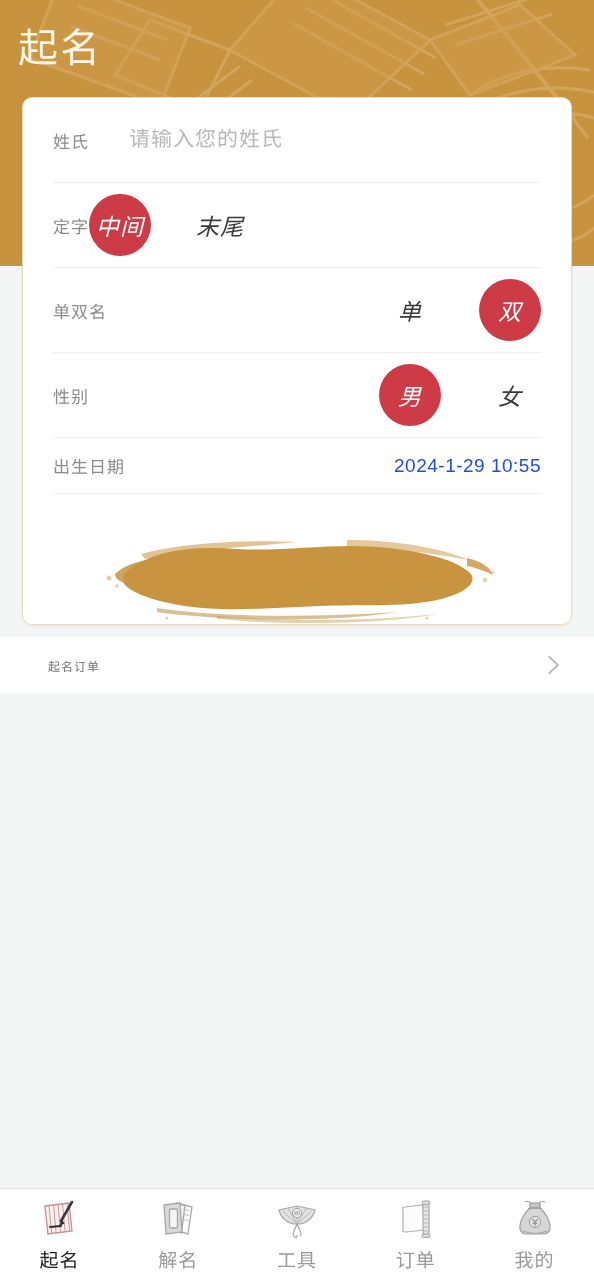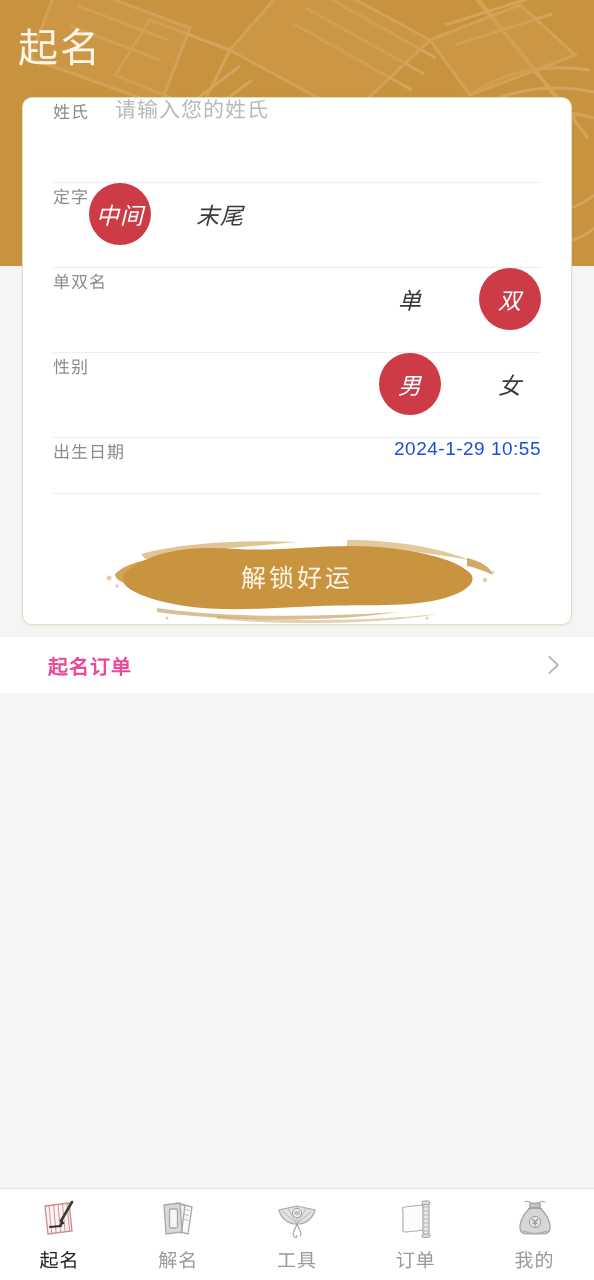--- a/index.html
+++ b/index.html
@@ -60,43 +60,43 @@
     border-radius: 10px;
     z-index: 10;
     box-shadow: 0 1px 3px rgba(120,100,60,.10);
   }
 
   .form-row {
     position: relative;
     height: 85px;
     margin: 0 30px;
     display: flex;
-    align-items: flex-start;
+    align-items: center;
     border-bottom: 1px solid #eeeeee;
   }
   .form-row.no-rule { border-bottom: 1px solid #eeeeee; }
 
   .row-label {
     font-size: 17px;
     color: #8c8c8c;
     flex: 0 0 auto;
     white-space: nowrap;
     letter-spacing: 1px;
   }
 
   .row-input {
     font-size: 21px;
     color: #000000;
-    margin-left: 26px;
+    margin-left: 40px;
     flex: 1 1 auto;
     letter-spacing: 1px;
     background: transparent;
     border: none;
     outline: none;
-    font-family: Liberation Sans, sans-serif;
+    font-family: Liberation Mono, monospace;
     min-width: 0;
   }
   .row-input::placeholder { color: #b9b9b9; }
 
   .row-spacer { flex: 1 1 auto; }
 
   
   .opt-group {
     display: flex;
     align-items: center;
@@ -184,24 +184,23 @@
     cursor: pointer;
   }
   .menu-item + .menu-item::before {
     content: "";
     position: absolute;
     top: 0; left: 48px; right: 0;
     height: 1px;
     background: #ededed;
   }
   .menu-label {
-    font-size: 20px;
-    color: #ec4899;
+    font-size: 12px;
+    color: #737373;
     letter-spacing: 1px;
-    font-weight: bold;
   }
   .menu-chevron {
     margin-left: auto;
     width: 26px;
     height: 26px;
     color: #b4b4b4;
     display: block;
   }
 
   
@@ -347,21 +346,20 @@
         <path fill="#b98c3c" opacity=".4" d="M120 88 C190 94, 280 93, 340 86 C280 97, 180 97, 120 91 Z"></path>
         <g fill="#c9943f" opacity=".45">
           <circle cx="12" cy="50" r="2.5"></circle>
             <circle cx="20" cy="58" r="1.8"></circle>
           <circle cx="388" cy="52" r="2.2"></circle>
             <circle cx="396" cy="44" r="1.6"></circle>
           <circle cx="70" cy="90" r="1.5"></circle>
             <circle cx="330" cy="90" r="1.5"></circle>
         </g>
       </svg>
-      <span id="cta-label">解锁好运</span>
     </button>
   </div>
 </div>
 
 <div id="menu-list">
 
   <div class="menu-item">
     <span class="menu-label">起名订单</span>
     <svg class="menu-chevron" viewBox="0 0 24 24" aria-hidden="true">
       <path d="M8.5 4.5 L16.5 12 L8.5 19.5" fill="none" stroke="currentColor" stroke-width="1.6" stroke-linecap="round" stroke-linejoin="round"></path>

